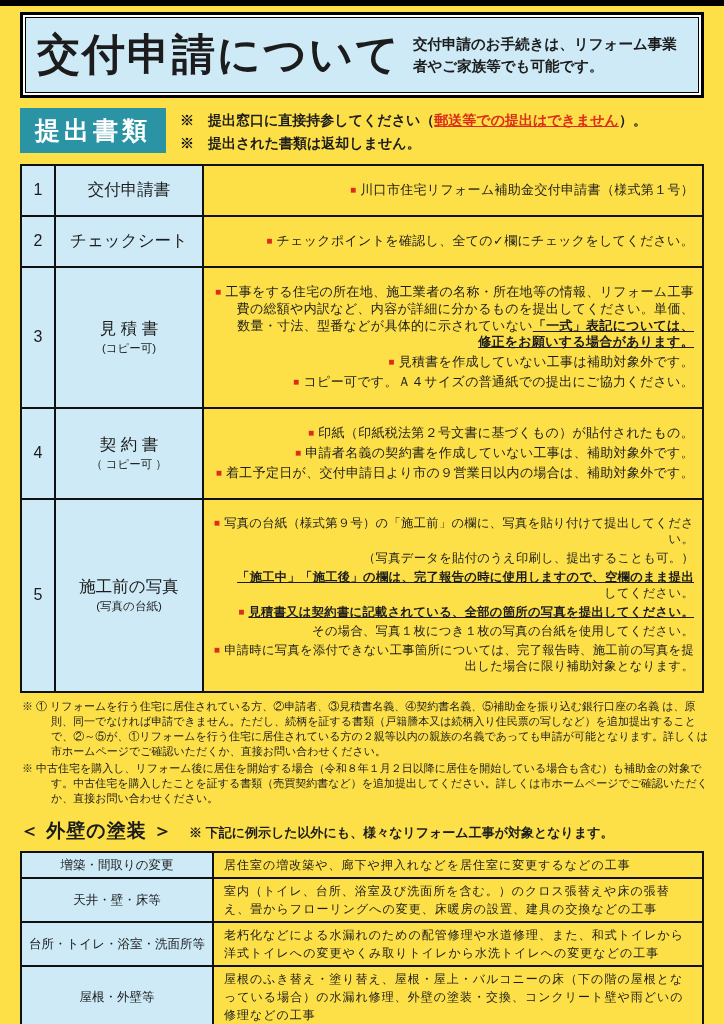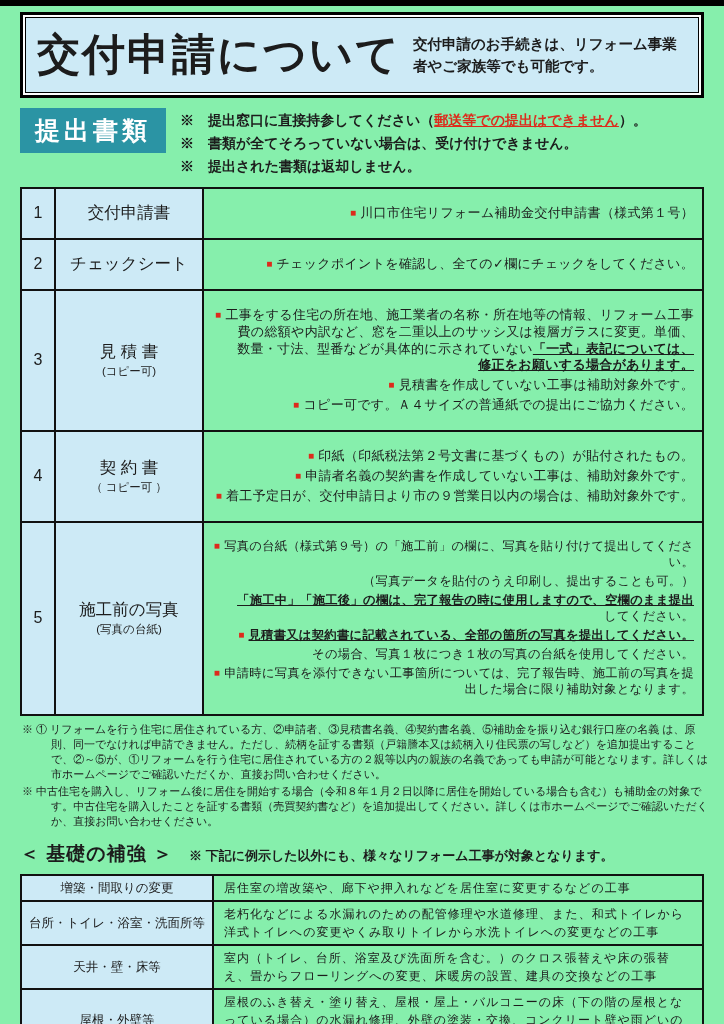--- a/index.html
+++ b/index.html
@@ -1,18 +1,18 @@
 <!DOCTYPE html>
 <html style="--accent: #2b94a4; --lightblue: #cdeaf6; --red: #dd2b1c;"><head>
 <meta charset="utf-8">
 <style>
   html,body { margin:0; padding:0; background:#ffffff; }
   .page {
     width:724px; height:1024px; overflow:hidden; position:relative;
-    background:#86efac; color:#1c1c1c;
+    background:#fde047; color:#1c1c1c;
     font-family:"Liberation Sans", sans-serif;
     box-sizing:border-box;
   }
   .top-edge { height:6px; background:#000; }
 
   
   .header-box {
     margin:6px 20px 0; height:86px; box-sizing:border-box;
     border:3px solid #000;
     box-shadow: inset 0 0 0 2px #fff, inset 0 0 0 3px #000;
@@ -72,21 +72,20 @@
 
   <div class="header-box">
     <div class="header-title">交付申請について</div>
     <div class="header-sub">交付申請のお手続きは、リフォーム事業者やご家族等でも可能です。</div>
   </div>
 
   <div class="docs-head">
     <span class="badge docs">提出書類</span>
     <div class="docs-notes">
       <p><span>※　提出窓口に直接持参してください（</span><span class="red-ul">郵送等での提出はできません</span><span>）。</span></p>
-      <p>※　書類が全てそろっていない場合は、受け付けできません。</p>
       <p>※　提出された書類は返却しません。</p>
     </div>
   </div>
 
   <table class="docs-table">
     <tbody>
         <tr class="r12">
       <td class="no">1</td>
       <td class="nm">交付申請書</td>
       <td class="ct">
@@ -97,21 +96,21 @@
       <td class="no">2</td>
       <td class="nm">チェックシート</td>
       <td class="ct">
         <p class="b"><span class="blt">■</span><span>チェックポイントを確認し、全ての✓欄にチェックをしてください。</span></p>
       </td>
     </tr>
     <tr>
       <td class="no">3</td>
       <td class="nm"><span>見 積 書</span><span class="sub">(コピー可)</span></td>
       <td class="ct">
-        <p class="b"><span class="blt">■</span><span>工事をする住宅の所在地、施工業者の名称・所在地等の情報、リフォーム工事費の総額や内訳など、窓を二重以上のサッシ又は複層ガラスに変更。単価、数量・寸法、型番などが具体的に示されていない</span><span class="bold-ul">「一式」表記については、修正をお願いする場合があります。</span></p>
+        <p class="b"><span class="blt">■</span><span>工事をする住宅の所在地、施工業者の名称・所在地等の情報、リフォーム工事費の総額や内訳など、内容が詳細に分かるものを提出してください。単価、数量・寸法、型番などが具体的に示されていない</span><span class="bold-ul">「一式」表記については、修正をお願いする場合があります。</span></p>
         <p class="b"><span class="blt">■</span><span>見積書を作成していない工事は補助対象外です。</span></p>
         <p class="b"><span class="blt">■</span><span>コピー可です。Ａ４サイズの普通紙での提出にご協力ください。</span></p>
       </td>
     </tr>
     <tr>
       <td class="no">4</td>
       <td class="nm"><span>契 約 書</span><span class="sub">（ コピー可 ）</span></td>
       <td class="ct">
         <p class="b"><span class="blt">■</span><span>印紙（印紙税法第２号文書に基づくもの）が貼付されたもの。</span></p>
         <p class="b"><span class="blt">■</span><span>申請者名義の契約書を作成していない工事は、補助対象外です。</span></p>
@@ -132,36 +131,36 @@
     </tr>
   </tbody>
     </table>
 
   <div class="notes">
     <p class="n-hang">※ ① リフォームを行う住宅に居住されている方、②申請者、③見積書名義、④契約書名義、⑤補助金を振り込む銀行口座の名義 は、原則、同一でなければ申請できません。ただし、続柄を証する書類（戸籍謄本又は続柄入り住民票の写しなど）を追加提出することで、②～⑤が、①リフォームを行う住宅に居住されている方の２親等以内の親族の名義であっても申請が可能となります。詳しくは市ホームページでご確認いただくか、直接お問い合わせください。</p>
     <p class="n-hang n2">※ 中古住宅を購入し、リフォーム後に居住を開始する場合（令和８年１月２日以降に居住を開始している場合も含む）も補助金の対象です。中古住宅を購入したことを証する書類（売買契約書など）を追加提出してください。詳しくは市ホームページでご確認いただくか、直接お問い合わせください。</p>
   </div>
 
   <div class="works-head">
-    <span class="works-title">＜ 基礎の補強 ＞</span>
+    <span class="works-title">＜ 外壁の塗装 ＞</span>
     <span class="works-note">※ 下記に例示した以外にも、様々なリフォーム工事が対象となります。</span>
   </div>
   <table class="works-table">
     <tbody>
         <tr>
       <td class="wl">増築・間取りの変更</td>
       <td class="wd">居住室の増改築や、廊下や押入れなどを居住室に変更するなどの工事</td>
     </tr>
     <tr>
+      <td class="wl">天井・壁・床等</td>
+      <td class="wd">室内（トイレ、台所、浴室及び洗面所を含む。）のクロス張替えや床の張替え、畳からフローリングへの変更、床暖房の設置、建具の交換などの工事</td>
+    </tr>
+    <tr>
       <td class="wl">台所・トイレ・浴室・洗面所等</td>
       <td class="wd">老朽化などによる水漏れのための配管修理や水道修理、また、和式トイレから洋式トイレへの変更やくみ取りトイレから水洗トイレへの変更などの工事</td>
-    </tr>
-    <tr>
-      <td class="wl">天井・壁・床等</td>
-      <td class="wd">室内（トイレ、台所、浴室及び洗面所を含む。）のクロス張替えや床の張替え、畳からフローリングへの変更、床暖房の設置、建具の交換などの工事</td>
     </tr>
     <tr>
       <td class="wl">屋根・外壁等</td>
       <td class="wd">屋根のふき替え・塗り替え、屋根・屋上・バルコニーの床（下の階の屋根となっている場合）の水漏れ修理、外壁の塗装・交換、コンクリート壁や雨どいの修理などの工事</td>
     </tr>
     <tr>
       <td class="wl">壁・柱・基礎等の補強</td>
       <td class="wd">コピー可・補強、筋かいの設置、基礎の補強、柱やはりを金具で補強などの工事</td>
     </tr>
     <tr>

